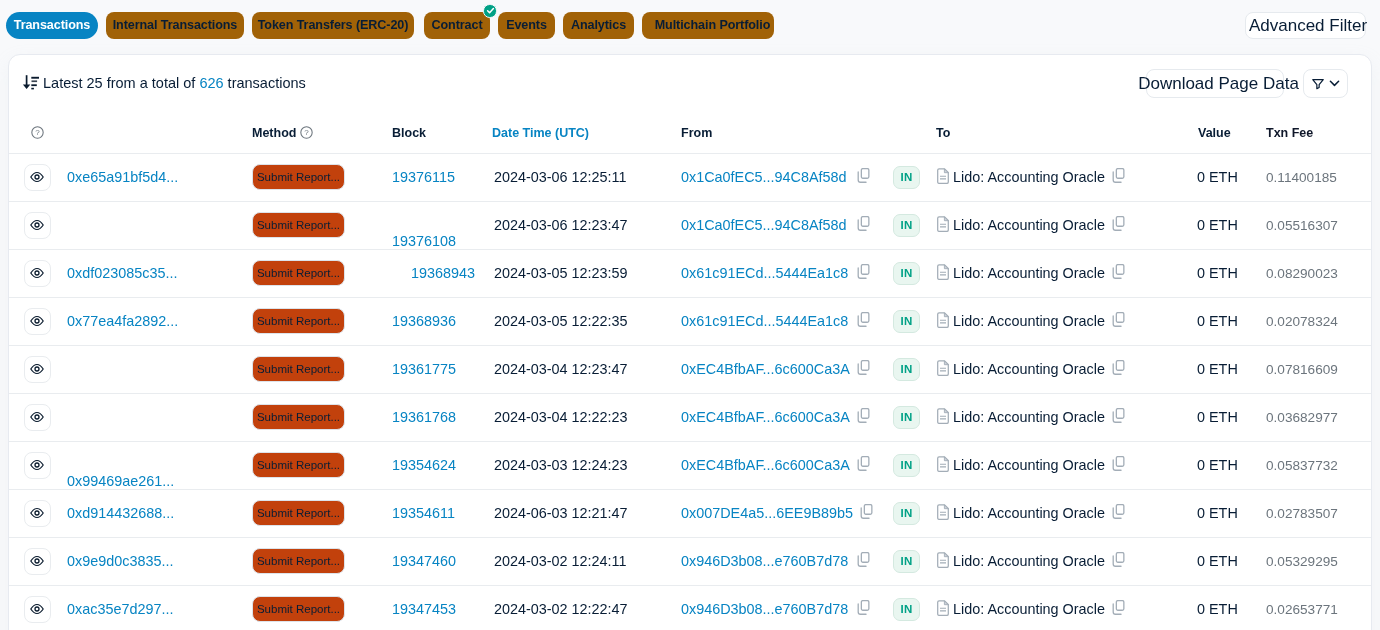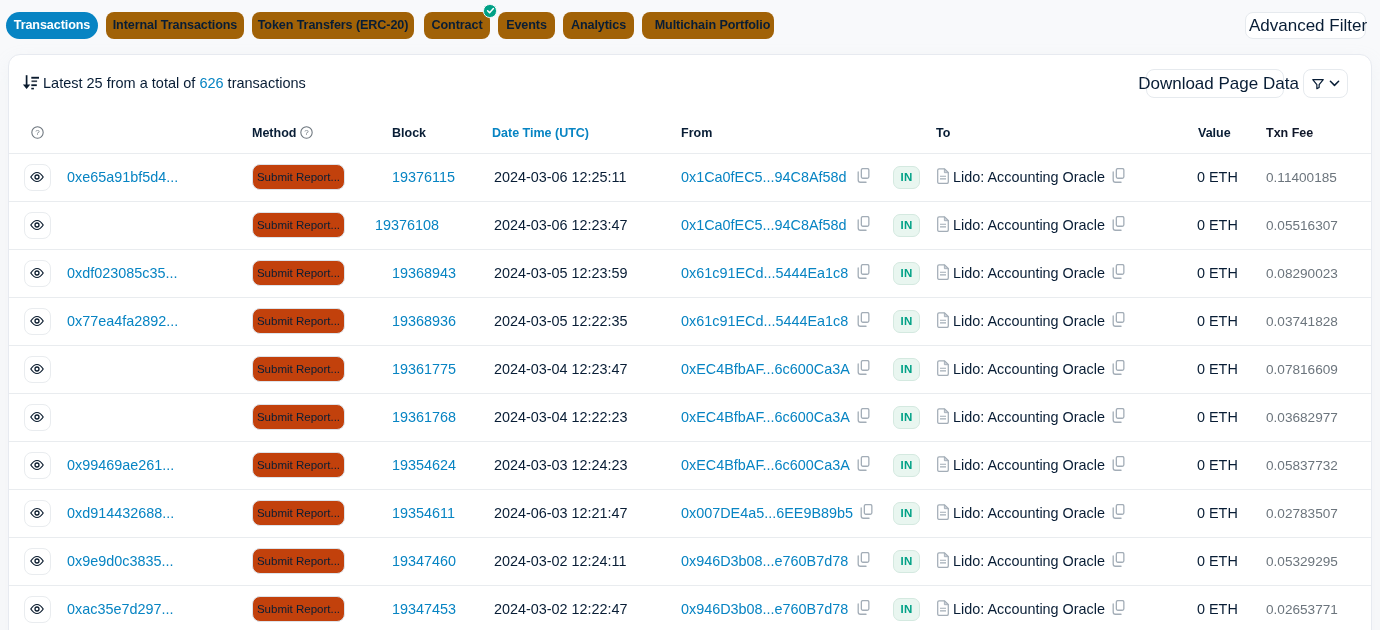--- a/index.html
+++ b/index.html
@@ -133,21 +133,21 @@
   <div class="cell fee" style="left:1257px;">0.11400185</div>
   </div>
 <div class="row" style="top:201px;">
   <div class="eyebtn">
         <svg width="14" height="14" viewBox="0 0 14 14" style="display:block;">
           <path d="M0.8 7 C2.8 3.9 4.8 2.5 7 2.5 C9.2 2.5 11.2 3.9 13.2 7 C11.2 10.1 9.2 11.5 7 11.5 C4.8 11.5 2.8 10.1 0.8 7 Z" fill="none" stroke="#0a1b2e" stroke-width="1.2"></path>
           <circle cx="7" cy="7" r="2" fill="none" stroke="#0a1b2e" stroke-width="1.3"></circle>
         </svg>
       </div>
   <div class="method">Submit Report...</div>
-  <div class="cell" style="left:366px;">
+  <div class="cell" style="left:383px;align-items:flex-end;">
         <span class="link">19376108</span>
       </div>
   <div class="cell" style="left:485px;">2024-03-06 12:23:47</div>
   <div class="cell" style="left:672px;">
         <span class="link">0x1Ca0fEC5...94C8Af58d</span>
       </div>
   <div class="abs" style="left:848px; top:15px;">
         <svg width="15" height="16" viewBox="0 0 15 16" style="display:block;">
           <rect x="4.35" y="0.55" width="7.5" height="9.7" rx="1.5" fill="none" stroke="#a3adb7" stroke-width="1.3"></rect>
           <path d="M9.05 14.25 H3.4 C2.2 14.25 1.2 13.25 1.2 12.05 V3.9" fill="none" stroke="#a3adb7" stroke-width="1.3" stroke-linecap="round"></path>
@@ -175,21 +175,21 @@
   <div class="eyebtn">
         <svg width="14" height="14" viewBox="0 0 14 14" style="display:block;">
           <path d="M0.8 7 C2.8 3.9 4.8 2.5 7 2.5 C9.2 2.5 11.2 3.9 13.2 7 C11.2 10.1 9.2 11.5 7 11.5 C4.8 11.5 2.8 10.1 0.8 7 Z" fill="none" stroke="#0a1b2e" stroke-width="1.2"></path>
           <circle cx="7" cy="7" r="2" fill="none" stroke="#0a1b2e" stroke-width="1.3"></circle>
         </svg>
       </div>
   <div class="cell" style="left:58px;">
         <span class="link">0xdf023085c35...</span>
       </div>
   <div class="method">Submit Report...</div>
-  <div class="cell" style="left:383px;">
+  <div class="cell" style="left:402px;">
         <span class="link">19368943</span>
       </div>
   <div class="cell" style="left:485px;">2024-03-05 12:23:59</div>
   <div class="cell" style="left:672px;">
         <span class="link">0x61c91ECd...5444Ea1c8</span>
       </div>
   <div class="abs" style="left:848px; top:15px;">
         <svg width="15" height="16" viewBox="0 0 15 16" style="display:block;">
           <rect x="4.35" y="0.55" width="7.5" height="9.7" rx="1.5" fill="none" stroke="#a3adb7" stroke-width="1.3"></rect>
           <path d="M9.05 14.25 H3.4 C2.2 14.25 1.2 13.25 1.2 12.05 V3.9" fill="none" stroke="#a3adb7" stroke-width="1.3" stroke-linecap="round"></path>
@@ -246,21 +246,21 @@
         </svg>
       </div>
   <div class="cell" style="left:944px;">Lido: Accounting Oracle</div>
   <div class="abs" style="left:1103px; top:15px;">
         <svg width="15" height="16" viewBox="0 0 15 16" style="display:block;">
           <rect x="4.35" y="0.55" width="7.5" height="9.7" rx="1.5" fill="none" stroke="#a3adb7" stroke-width="1.3"></rect>
           <path d="M9.05 14.25 H3.4 C2.2 14.25 1.2 13.25 1.2 12.05 V3.9" fill="none" stroke="#a3adb7" stroke-width="1.3" stroke-linecap="round"></path>
         </svg>
       </div>
   <div class="cell" style="left:1188px;">0 ETH</div>
-  <div class="cell fee" style="left:1257px;">0.03741828</div>
+  <div class="cell fee" style="left:1257px;">0.02078324</div>
   </div>
 <div class="row" style="top:345px;">
   <div class="eyebtn">
         <svg width="14" height="14" viewBox="0 0 14 14" style="display:block;">
           <path d="M0.8 7 C2.8 3.9 4.8 2.5 7 2.5 C9.2 2.5 11.2 3.9 13.2 7 C11.2 10.1 9.2 11.5 7 11.5 C4.8 11.5 2.8 10.1 0.8 7 Z" fill="none" stroke="#0a1b2e" stroke-width="1.2"></path>
           <circle cx="7" cy="7" r="2" fill="none" stroke="#0a1b2e" stroke-width="1.3"></circle>
         </svg>
       </div>
   <div class="method">Submit Report...</div>
   <div class="cell" style="left:383px;">
@@ -333,21 +333,21 @@
   <div class="cell" style="left:1188px;">0 ETH</div>
   <div class="cell fee" style="left:1257px;">0.03682977</div>
   </div>
 <div class="row" style="top:441px;">
   <div class="eyebtn">
         <svg width="14" height="14" viewBox="0 0 14 14" style="display:block;">
           <path d="M0.8 7 C2.8 3.9 4.8 2.5 7 2.5 C9.2 2.5 11.2 3.9 13.2 7 C11.2 10.1 9.2 11.5 7 11.5 C4.8 11.5 2.8 10.1 0.8 7 Z" fill="none" stroke="#0a1b2e" stroke-width="1.2"></path>
           <circle cx="7" cy="7" r="2" fill="none" stroke="#0a1b2e" stroke-width="1.3"></circle>
         </svg>
       </div>
-  <div class="cell" style="left:58px;">
+  <div class="cell" style="left:58px;align-items:flex-end;">
         <span class="link">0x99469ae261...</span>
       </div>
   <div class="method">Submit Report...</div>
   <div class="cell" style="left:383px;">
         <span class="link">19354624</span>
       </div>
   <div class="cell" style="left:485px;">2024-03-03 12:24:23</div>
   <div class="cell" style="left:672px;">
         <span class="link">0xEC4BfbAF...6c600Ca3A</span>
       </div>

